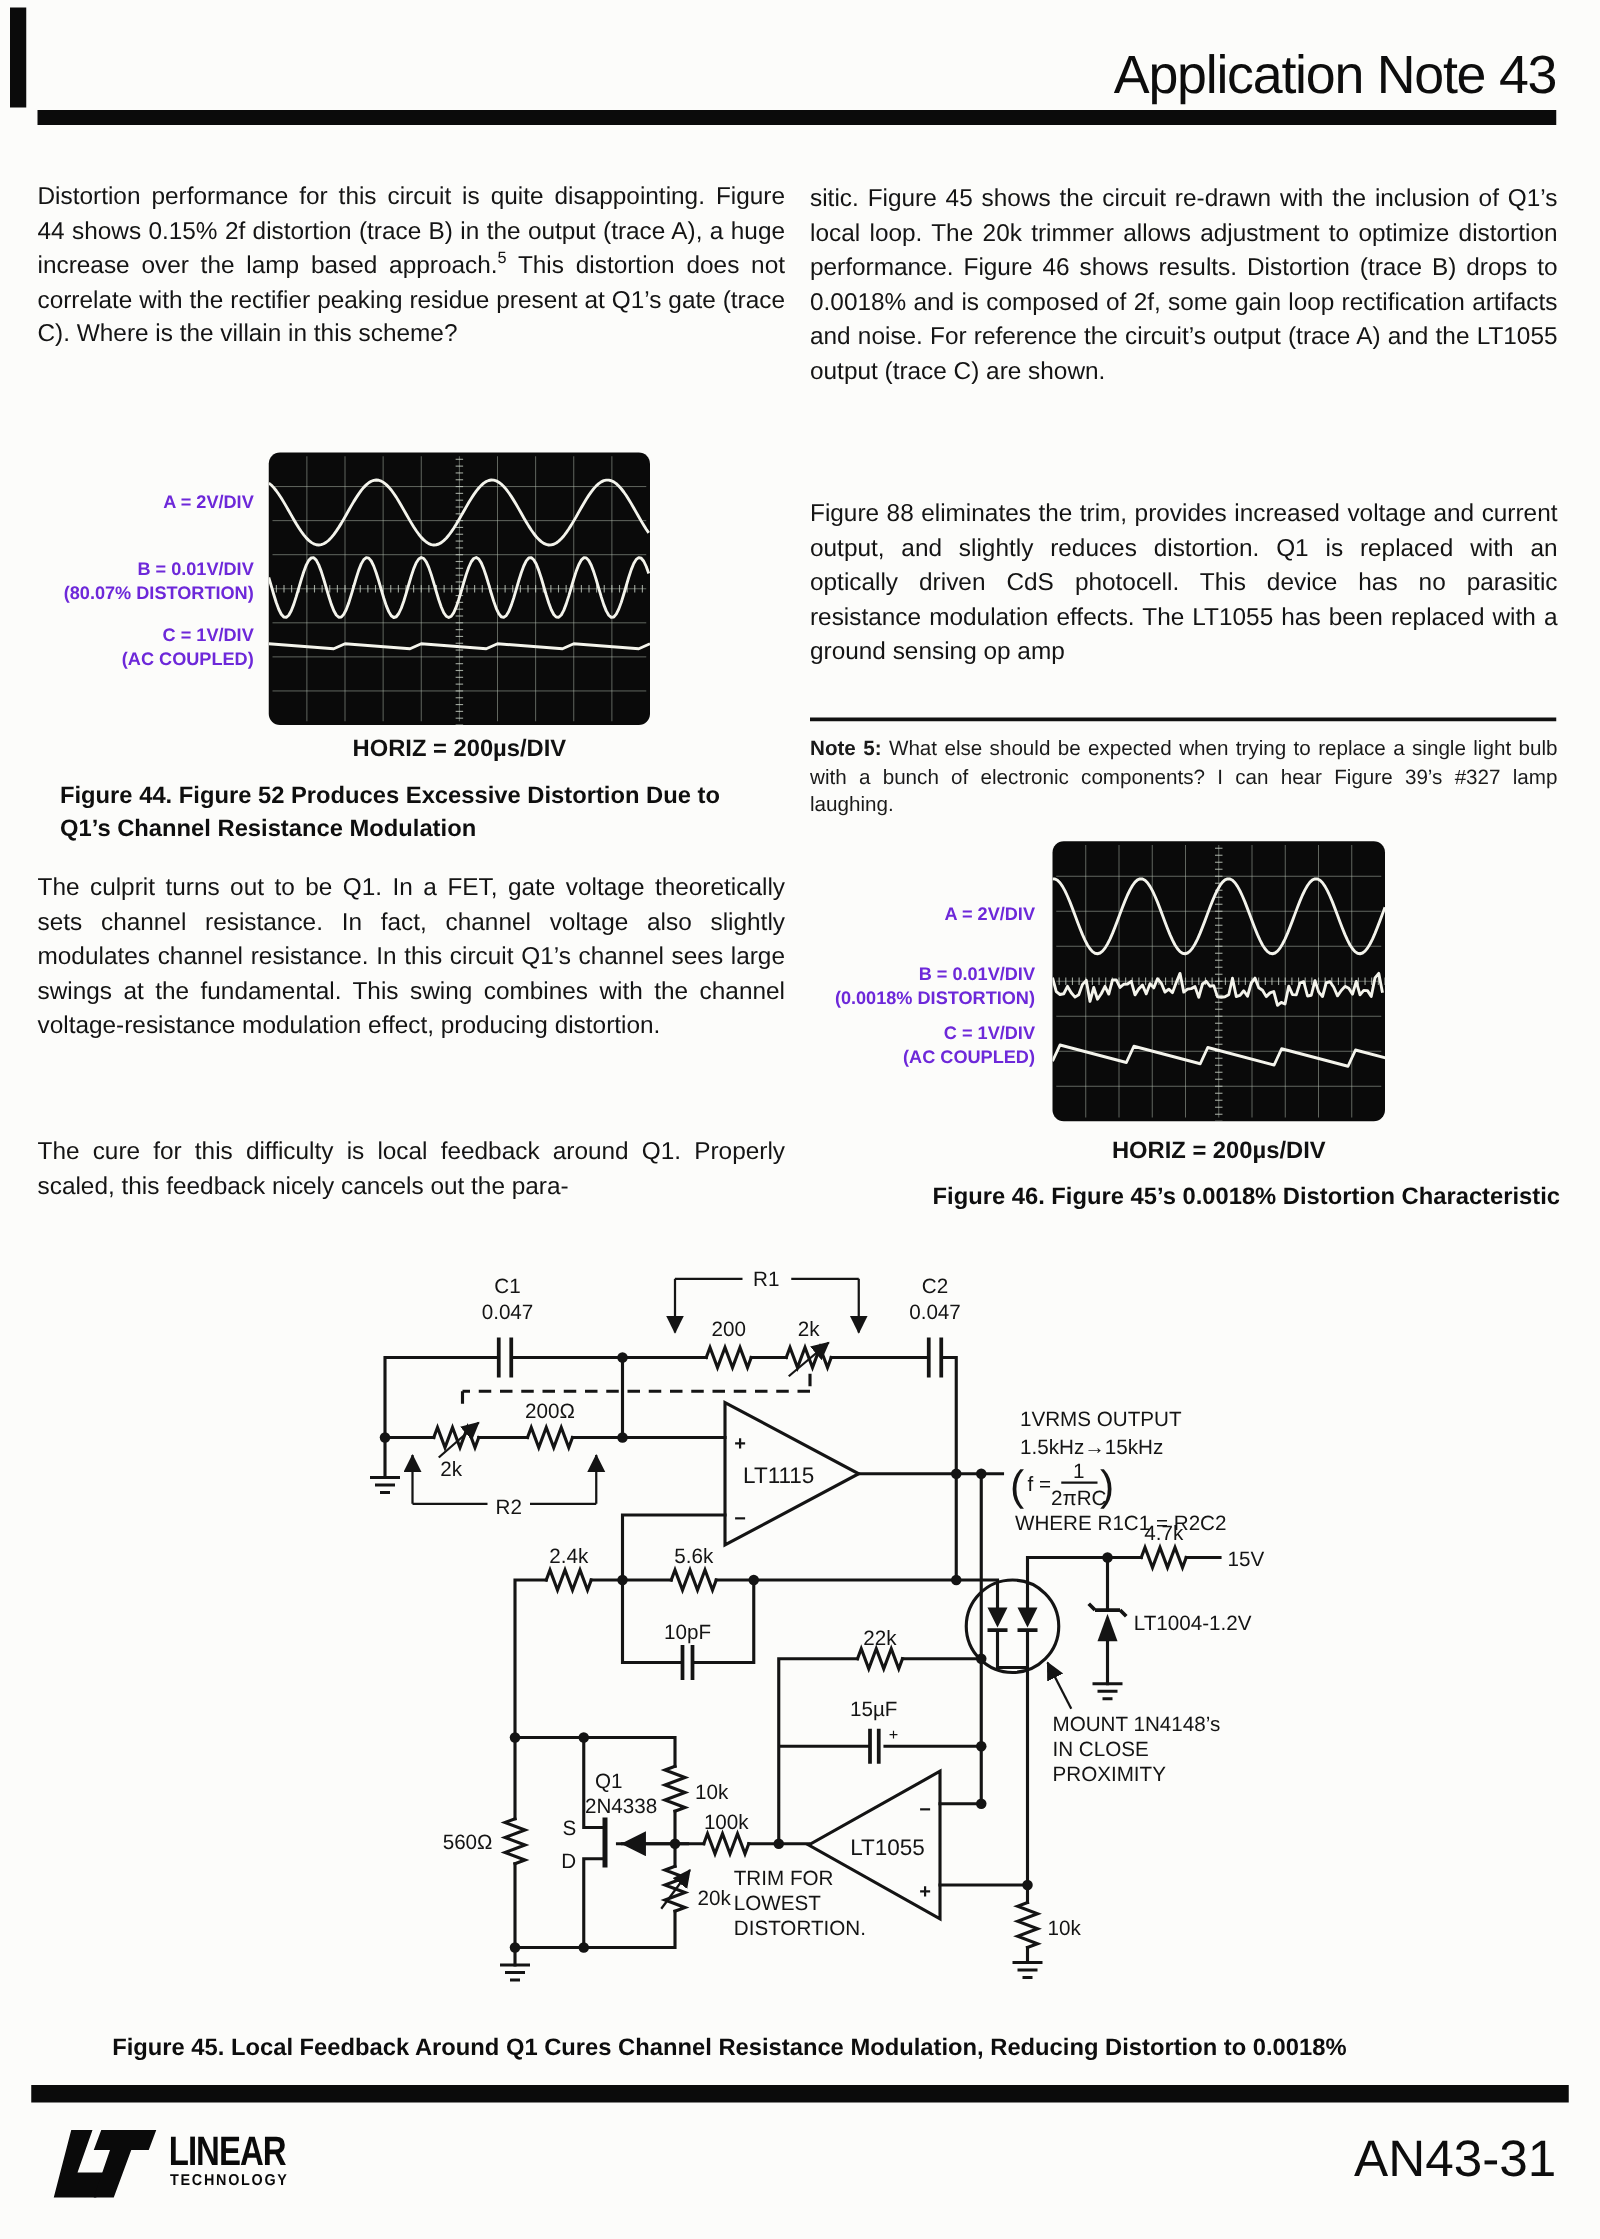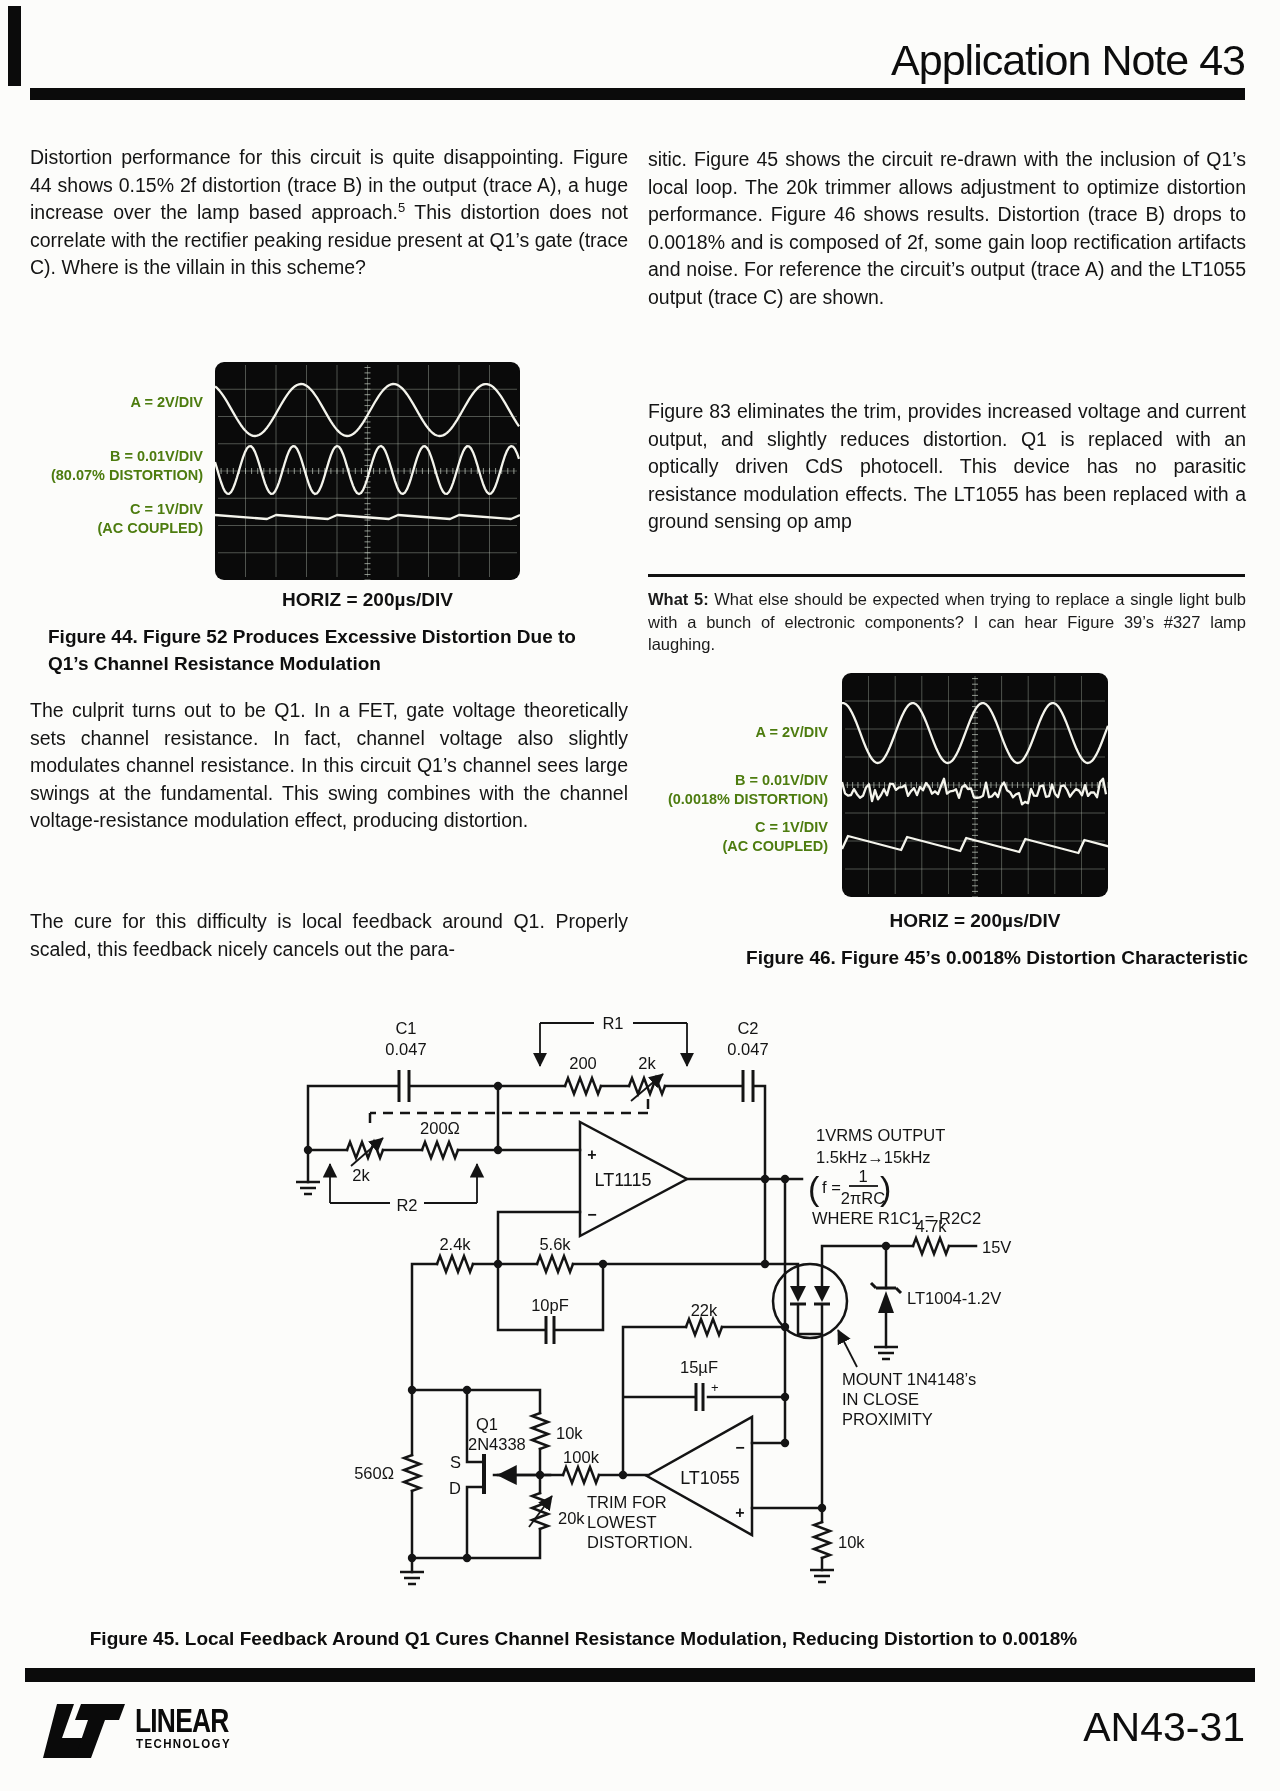--- a/index.html
+++ b/index.html
@@ -12,21 +12,21 @@
   .bar{background:#0b0b0b;}
   .title{
     font-size:43px;letter-spacing:-1px;color:#0d0d0d;
     text-align:right;font-weight:400;
   }
   .para{font-size:19.5px;line-height:27.6px;text-align:justify;color:#141414;}
   .para sup{font-size:13px;line-height:0;}
   .caption{font-weight:bold;font-size:19px;line-height:26.5px;color:#0e0e0e;}
   .note{font-size:16.5px;line-height:22.5px;text-align:justify;color:#1a1a1a;}
   .note b{font-weight:bold;}
-  .scopelabel{font-size:14.5px;font-weight:600;text-align:right;line-height:18px;color:#4d7c0f;}
+  .scopelabel{font-size:14.5px;font-weight:600;text-align:right;line-height:18px;color:#6d28d9;}
   .horiz{font-size:19px;font-weight:600;text-align:center;color:#111;}
   .scope{background:#0a0a0a;border-radius:9px;}
   .scope .grid line{stroke:#b7c2b4;stroke-width:0.8;opacity:0.5;}
   .scope .ticks line{stroke:#cdd6cb;stroke-width:0.9;opacity:0.75;}
   .scope .traces path{stroke:#f4f4ec;stroke-width:2.3;fill:none;stroke-linejoin:round;}
   .schem{}
   .schem .wire{stroke:#141414;stroke-width:2.5;fill:none;stroke-linecap:square;}
   .schem .thin{stroke:#141414;stroke-width:1.8;fill:none;}
   .schem .plate{stroke:#141414;stroke-width:3;fill:none;}
   .schem .dash{stroke:#141414;stroke-width:2.5;fill:none;stroke-dasharray:10 7;}
@@ -172,23 +172,23 @@
 <div class="abs scopelabel" style="left:28px;top:466px;width:175px">(80.07% DISTORTION)</div>
 <div class="abs scopelabel" style="left:28px;top:500px;width:175px">C = 1V/DIV</div>
 <div class="abs scopelabel" style="left:28px;top:519px;width:175px">(AC COUPLED)</div>
 <div class="abs horiz" style="left:215px;top:589px;width:305px">HORIZ = 200µs/DIV</div>
 <div class="abs caption" style="left:48px;top:624px;width:552px">Figure 44.  Figure 52 Produces Excessive Distortion Due to Q1’s Channel Resistance Modulation</div>
 
 <div class="abs para" style="left:30px;top:697px;width:598px">The culprit turns out to be Q1. In a FET, gate voltage theoretically sets channel resistance. In fact, channel voltage also slightly modulates channel resistance. In this circuit Q1’s channel sees large swings at the fundamental. This swing combines with the channel voltage-resistance modulation effect, producing distortion.</div>
 <div class="abs para" style="left:30px;top:908px;width:598px">The cure for this difficulty is local feedback around Q1. Properly scaled, this feedback nicely cancels out the para-</div>
 
 <div class="abs para" style="left:648px;top:146px;width:598px">sitic. Figure 45 shows the circuit re-drawn with the inclusion of Q1’s local loop. The 20k trimmer allows adjustment to optimize distortion performance. Figure 46 shows results. Distortion (trace B) drops to 0.0018% and is composed of 2f, some gain loop rectification artifacts and noise. For reference the circuit’s output (trace A) and the LT1055 output (trace C) are shown.</div>
-<div class="abs para" style="left:648px;top:398px;width:598px">Figure 83 eliminates the trim, provides increased voltage and current output, and slightly reduces distortion. Q1 is replaced with an optically driven CdS photocell. This device has no parasitic resistance modulation effects. The LT1055 has been replaced with a ground sensing op amp</div>
+<div class="abs para" style="left:648px;top:398px;width:598px">Figure 88 eliminates the trim, provides increased voltage and current output, and slightly reduces distortion. Q1 is replaced with an optically driven CdS photocell. This device has no parasitic resistance modulation effects. The LT1055 has been replaced with a ground sensing op amp</div>
 <div class="abs" style="left:648px;top:574px;width:597px;height:3px;background:#111"></div>
-<div class="abs note" style="left:648px;top:588px;width:598px"><b>What 5:</b><span> What else should be expected when trying to replace a single light bulb with a bunch of electronic components? I can hear Figure 39’s #327 lamp laughing.</span></div>
+<div class="abs note" style="left:648px;top:588px;width:598px"><b>Note 5:</b><span> What else should be expected when trying to replace a single light bulb with a bunch of electronic components? I can hear Figure 39’s #327 lamp laughing.</span></div>
 
 <svg class="scope abs" id="scope46" style="left:842px;top:673px" width="266" height="224">
   <g class="grid">
       <line x1="26.6" y1="3" x2="26.6" y2="221"></line>
       <line x1="53.2" y1="3" x2="53.2" y2="221"></line>
       <line x1="79.80000000000001" y1="3" x2="79.80000000000001" y2="221"></line>
       <line x1="106.4" y1="3" x2="106.4" y2="221"></line>
       <line x1="133" y1="3" x2="133" y2="221"></line>
       <line x1="159.60000000000002" y1="3" x2="159.60000000000002" y2="221"></line>
       <line x1="186.20000000000002" y1="3" x2="186.20000000000002" y2="221"></line>

